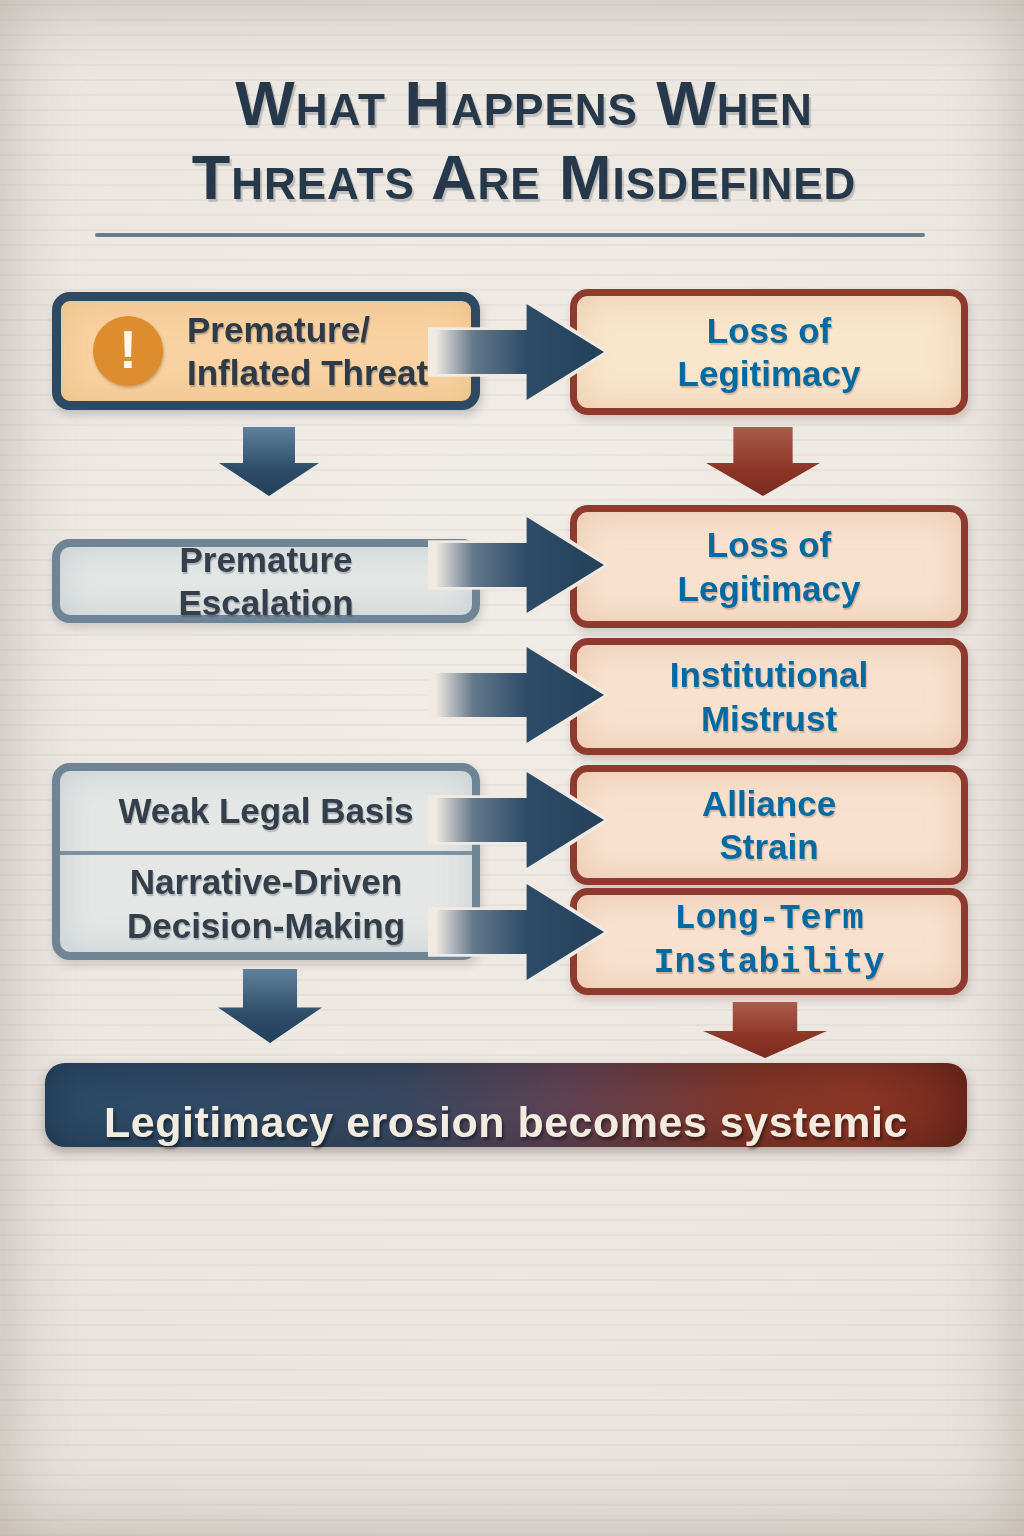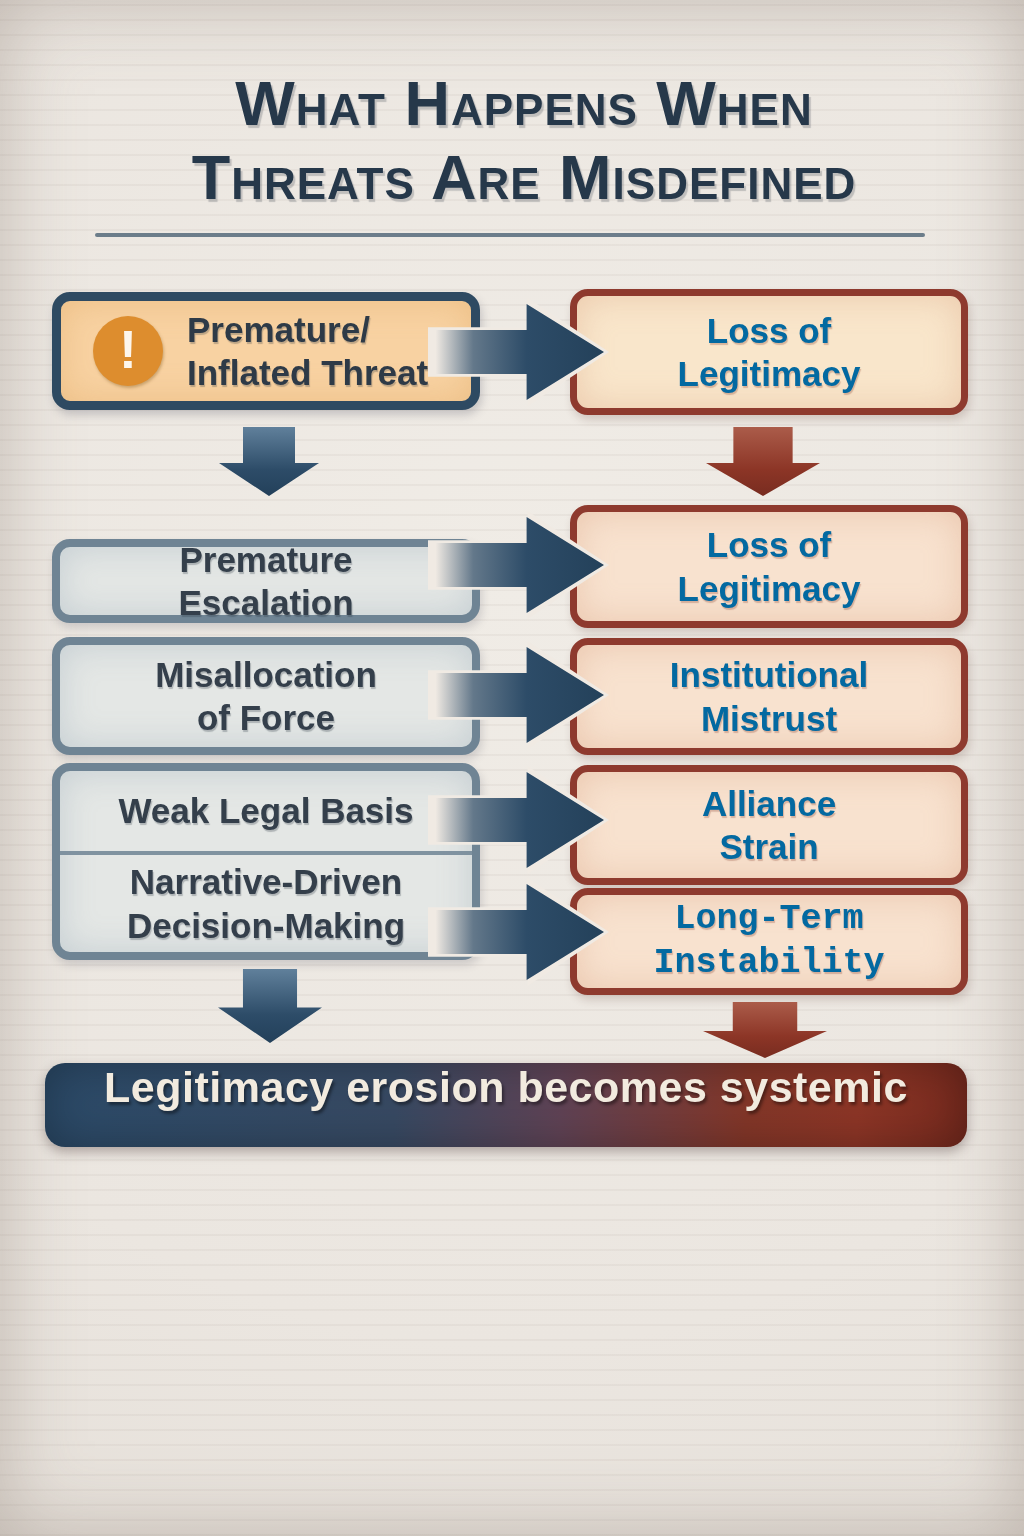--- a/index.html
+++ b/index.html
@@ -63,21 +63,21 @@
   .h-arrow .back{left:-4px;top:-6px;right:-5px;bottom:-6px;background:#f0eae3;}
   .h-arrow .fill{left:0;top:0;right:0;bottom:0;
     background:linear-gradient(90deg, rgba(45,76,104,0) 2%, rgba(45,76,104,.72) 24%, #2d4c68 55%, #24415a 100%);}
   .v-arrow{position:absolute;z-index:2;
     clip-path:polygon(24% 0, 76% 0, 76% 52%, 100% 52%, 50% 100%, 0 52%, 24% 52%);}
   .v-navy{background:linear-gradient(180deg,#60809b 0%,#2d4c68 62%,#23405a 100%);}
   .v-red{background:linear-gradient(180deg,#ab5c4a 0%,#8c3526 62%,#782c20 100%);}
   
   .banner{
     position:absolute;left:45px;top:1063px;width:922px;height:84px;border-radius:20px;
-    display:flex;align-items:flex-start;justify-content:center;
+    display:flex;align-items:flex-end;justify-content:center;
     background:linear-gradient(93deg,#2b4a68 0%,#374962 38%,#5f4254 56%,#823628 76%,#8c3526 88%,#772a1e 100%);
     box-shadow: inset 0 0 46px rgba(0,0,0,.28), 0 5px 12px rgba(60,40,40,.35);
   }
   .banner-label{
     color:#f2ebdf;font-size:43px;font-weight:bold;letter-spacing:.5px;
     text-shadow:2px 3px 3px rgba(0,0,0,.4);
   }
 </style>
 </head>
 <body>
@@ -115,24 +115,20 @@
   </div>
   <div class="h-arrow" style="left:432px;top:517px;width:172px;height:96px;">
       <i class="back"></i>
       <i class="fill"></i>
     </div>
   <div class="box right-box" style="top:505px;height:123px;">
     <span class="box-label">Loss of
 Legitimacy</span>
   </div>
 
-  <div class="box left-box" style="top:637px;height:118px;">
-    <span class="box-label">Misallocation
-of Force</span>
-  </div>
   <div class="h-arrow" style="left:432px;top:647px;width:172px;height:96px;">
       <i class="back"></i>
       <i class="fill"></i>
     </div>
   <div class="box left-box combo" style="top:763px;height:197px;">
     <div class="combo-section combo-top">
       <span class="box-label">Weak Legal Basis</span>
     </div>
     <div class="combo-divider"></div>
     <div class="combo-section combo-bottom">

